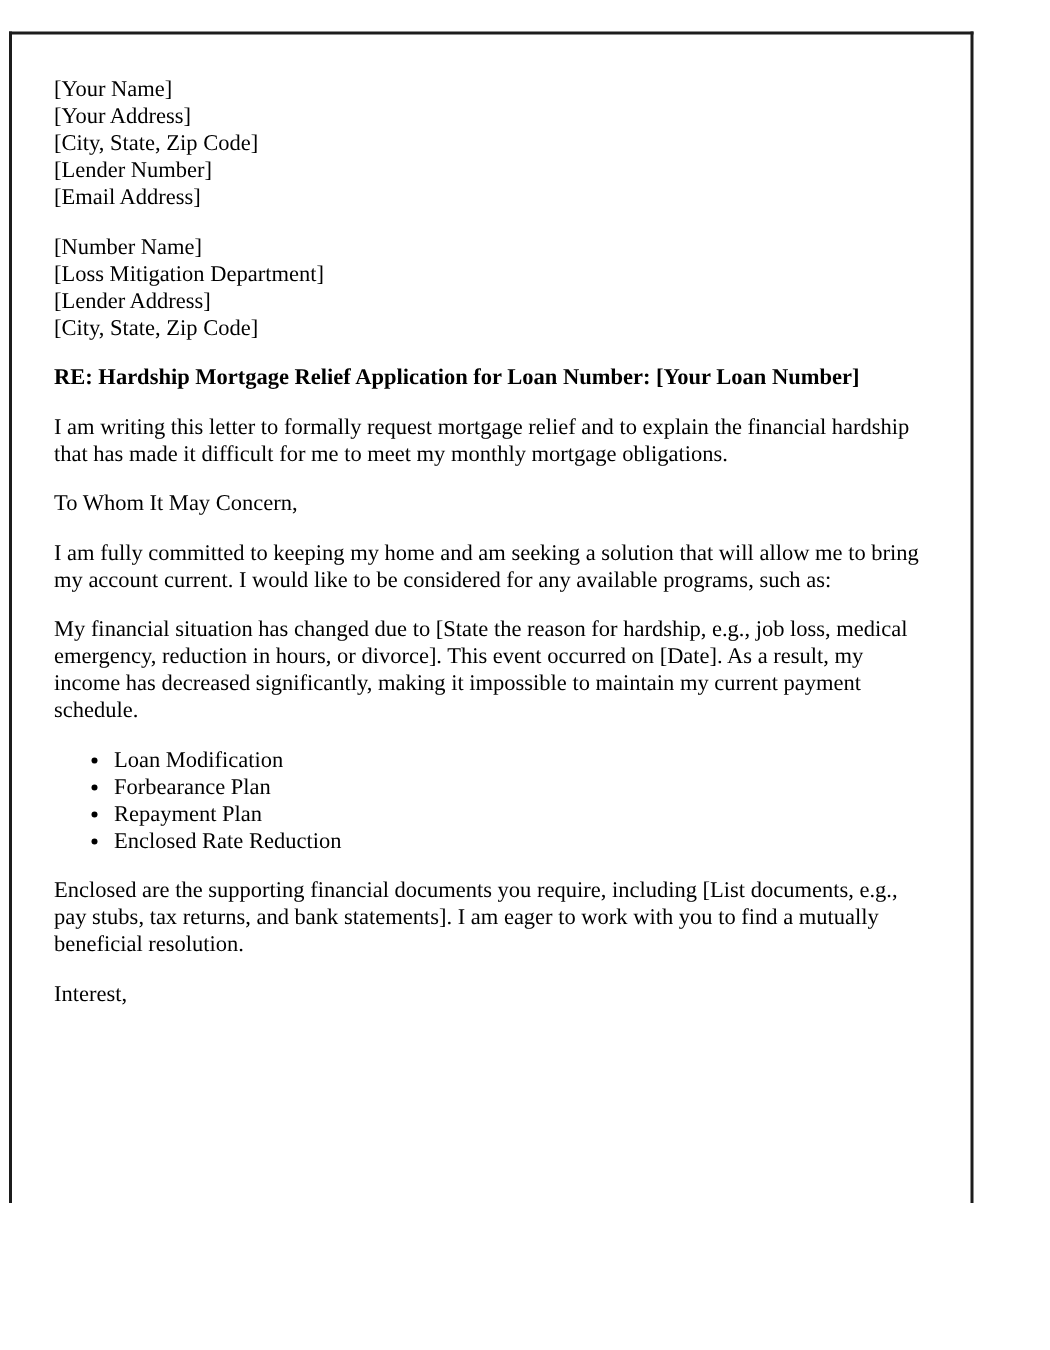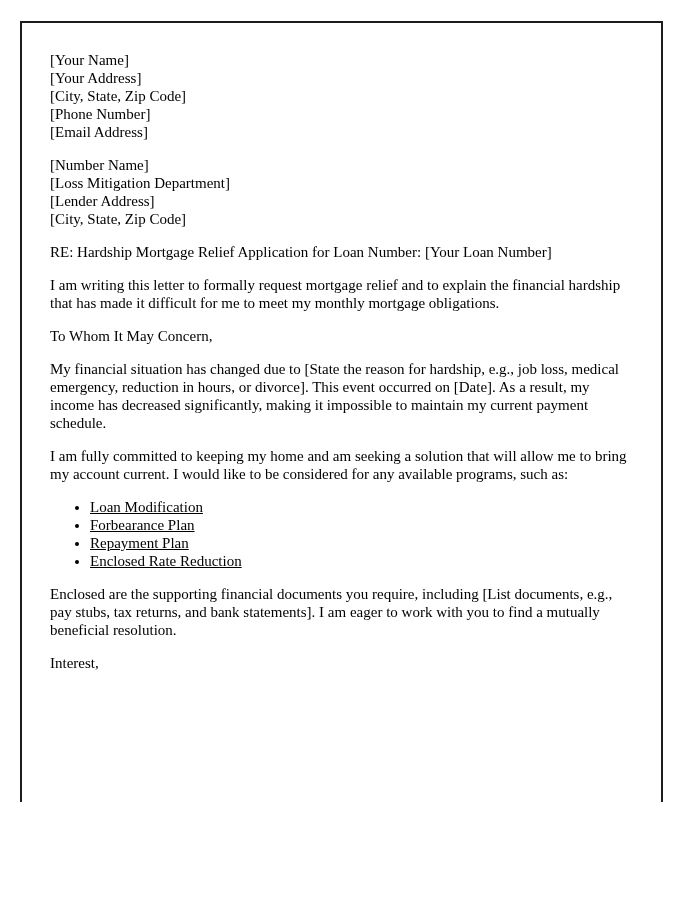--- a/index.html
+++ b/index.html
@@ -11,79 +11,78 @@
     width: 700px;
     height: 900px;
     position: relative;
     font-family: "Liberation Serif", serif;
     color: #000000;
     font-size: 15px;
     line-height: 18px;
   }
   .page-frame {
     position: absolute;
-    left: 20px;
+    left: 6px;
     top: 21px;
     width: 643px;
     height: 781px;
     box-sizing: border-box;
     border: 2px solid #1c1c1c;
     border-bottom: none;
     padding: 13px 30px 0 28px;
     background: #ffffff;
     overflow: hidden;
   }
   p {
     margin: 15px 0;
   }
   .subject {
-    font-weight: normal;
+    font-weight: bold;
   }
   ul.programs {
     margin: 15px 0;
     padding-left: 40px;
     list-style-type: disc;
   }
   ul.programs li {
     line-height: 18px;
-    text-decoration: underline;
   }
 </style>
 </head>
 <body>
 
 <div class="page-frame">
 
   <p>
     <span>[Your Name]</span><br>
     <span>[Your Address]</span><br>
     <span>[City, State, Zip Code]</span><br>
-    <span>[Phone Number]</span><br>
+    <span>[Lender Number]</span><br>
     <span>[Email Address]</span>
   </p>
 
 
   <p>
     <span>[Number Name]</span><br>
     <span>[Loss Mitigation Department]</span><br>
     <span>[Lender Address]</span><br>
     <span>[City, State, Zip Code]</span>
   </p>
 
   <p>
     <span class="subject">RE: Hardship Mortgage Relief Application for Loan Number: [Your Loan Number]</span>
   </p>
 
   <p>I am writing this letter to formally request mortgage relief and to explain the financial hardship that has made it difficult for me to meet my monthly mortgage obligations.</p>
 
   <p>To Whom It May Concern,</p>
 
+  <p>I am fully committed to keeping my home and am seeking a solution that will allow me to bring my account current. I would like to be considered for any available programs, such as:</p>
+
   <p>My financial situation has changed due to [State the reason for hardship, e.g., job loss, medical emergency, reduction in hours, or divorce]. This event occurred on [Date]. As a result, my income has decreased significantly, making it impossible to maintain my current payment schedule.</p>
-
-  <p>I am fully committed to keeping my home and am seeking a solution that will allow me to bring my account current. I would like to be considered for any available programs, such as:</p>
 
   <ul class="programs">
     <li>Loan Modification</li>
     <li>Forbearance Plan</li>
     <li>Repayment Plan</li>
     <li>Enclosed Rate Reduction</li>
   </ul>
 
   <p>Enclosed are the supporting financial documents you require, including [List documents, e.g., pay stubs, tax returns, and bank statements]. I am eager to work with you to find a mutually beneficial resolution.</p>
 

